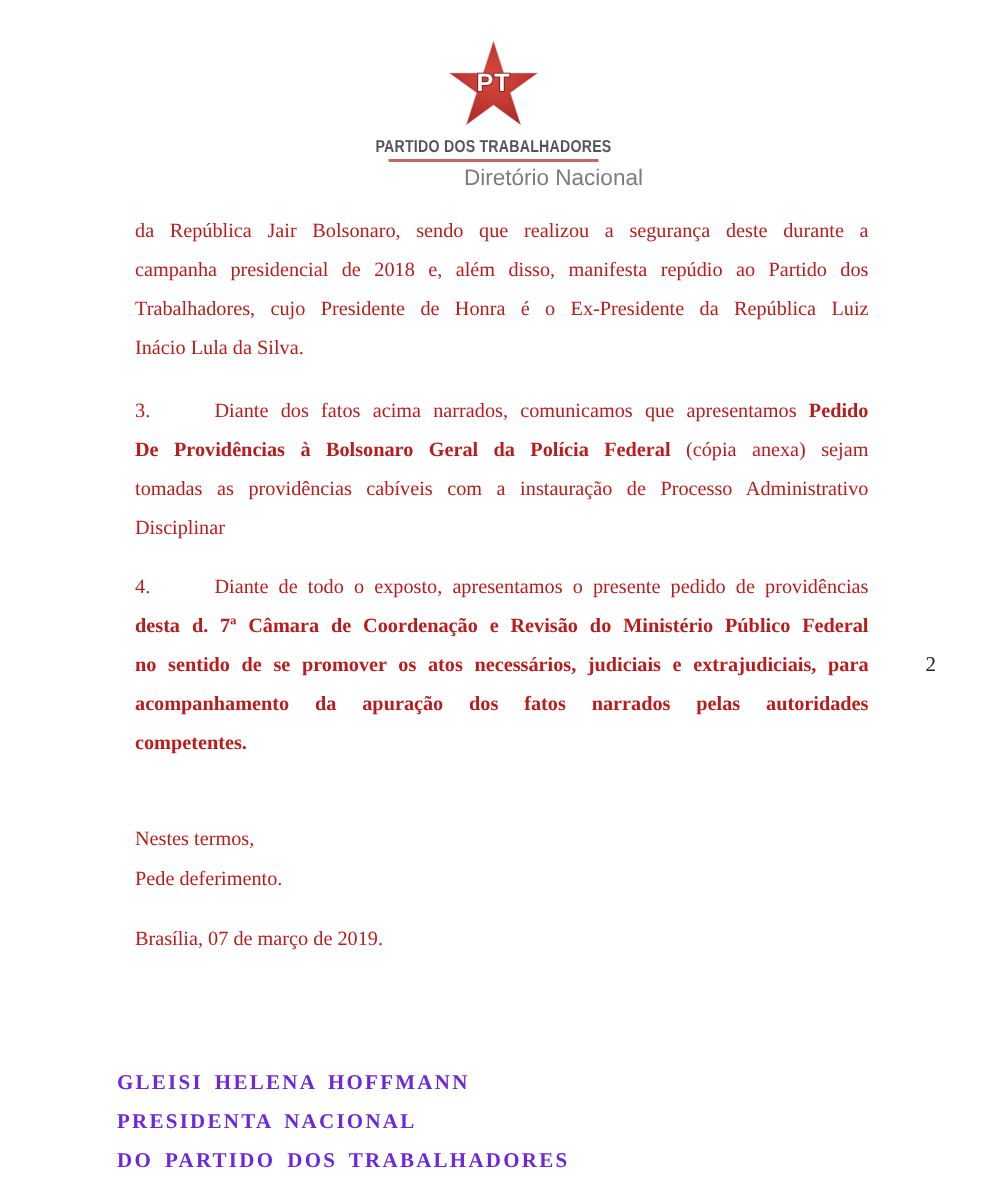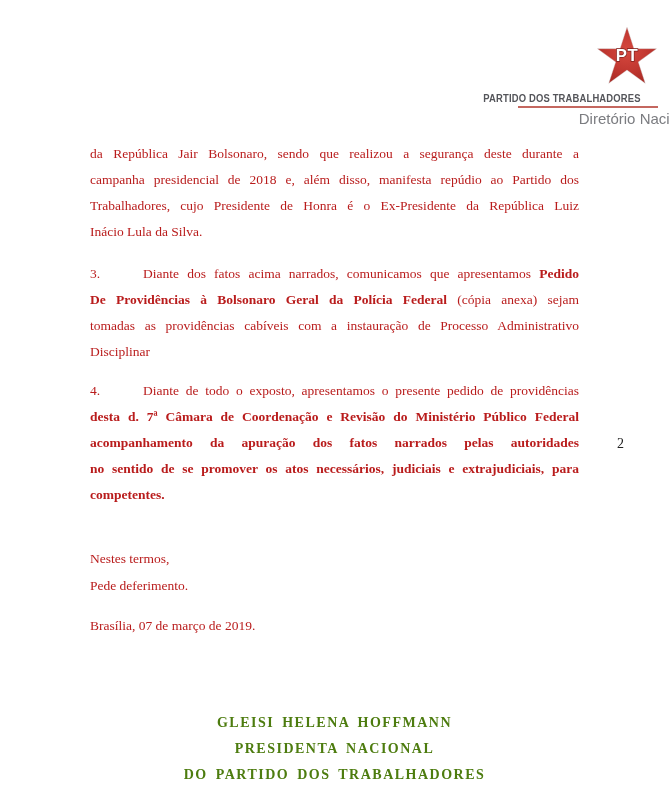--- a/index.html
+++ b/index.html
@@ -5,21 +5,21 @@
   * { margin:0; padding:0; box-sizing:border-box; }
   html,body { background:#ffffff; }
   body { width:669px; height:800px; font-family:"Liberation Serif","DejaVu Serif",serif; }
   .page {
     position:relative; width:669px; height:800px; background:#ffffff; overflow:hidden;
   }
 
   
   .letterhead {
     position:absolute; top:27px; left:0; width:658px;
-    display:flex; flex-direction:column; align-items:flex-end;
+    display:flex; flex-direction:column; align-items:center;
   }
   .star-svg { width:62px; height:60px; display:block; }
   .org-name {
     margin-top:5px;
     font-family:"Liberation Sans",sans-serif;
     font-weight:bold; font-size:11.5px; letter-spacing:0.2px;
     color:#54555a; white-space:nowrap;
     transform:scaleX(0.82);
   }
   .org-underline { width:140px; height:2px; background:#c4675f; margin-top:2px; }
@@ -42,24 +42,24 @@
   .num { display:inline-block; width:53px; }
   .b { font-weight:bold; }
   .doc-body .para:nth-child(2) { margin-top:16px; }
   .doc-body .para:nth-child(3) { margin-top:13px; }
   .doc-body .para:nth-child(4) { margin-top:38px; }
   .doc-body .para:nth-child(5) { margin-top:1px; }
   .doc-body .para:nth-child(6) { margin-top:14px; }
 
   
   .signature {
-    position:absolute; left:90px; top:710px; width:489px;
-    text-align:center; font-weight:bold; font-size:14px;
+    position:absolute; left:78px; top:710px; width:489px;
+    font-weight:bold; font-size:14px;
     letter-spacing:1.5px; word-spacing:3px;
-    line-height:26px; color:#4d7c0f;
+    line-height:26px; color:#6d28d9;
   }
 
   
   .page-number {
     position:absolute; left:617px; top:436px;
     font-size:14px; color:#222222;
   }
 </style>
 </head>
 <body>
@@ -92,22 +92,22 @@
       </div>
       <div class="para">
         <div class="line"><span class="num">3.</span><span>Diante dos fatos acima narrados, comunicamos que apresentamos </span><span class="b">Pedido</span></div>
         <div class="line"><span class="b">De Providências à Bolsonaro Geral da Polícia Federal</span><span> (cópia anexa) sejam</span></div>
         <div class="line"><span>tomadas as providências cabíveis com a instauração de Processo Administrativo</span></div>
         <div class="line last"><span>Disciplinar</span></div>
       </div>
       <div class="para">
         <div class="line"><span class="num">4.</span><span>Diante de todo o exposto, apresentamos o presente pedido de providências</span></div>
         <div class="line"><span class="b">desta d. 7ª Câmara de Coordenação e Revisão do Ministério Público Federal</span></div>
+        <div class="line"><span class="b">no sentido de se promover os atos necessários, judiciais e extrajudiciais, para</span></div>
         <div class="line"><span class="b">acompanhamento da apuração dos fatos narrados pelas autoridades</span></div>
-        <div class="line"><span class="b">no sentido de se promover os atos necessários, judiciais e extrajudiciais, para</span></div>
         <div class="line last"><span class="b">competentes.</span></div>
       </div>
       <div class="para">
         <div class="line last"><span>Nestes termos,</span></div>
       </div>
       <div class="para">
         <div class="line last"><span>Pede deferimento.</span></div>
       </div>
       <div class="para">
         <div class="line last"><span>Brasília, 07 de março de 2019.</span></div>

